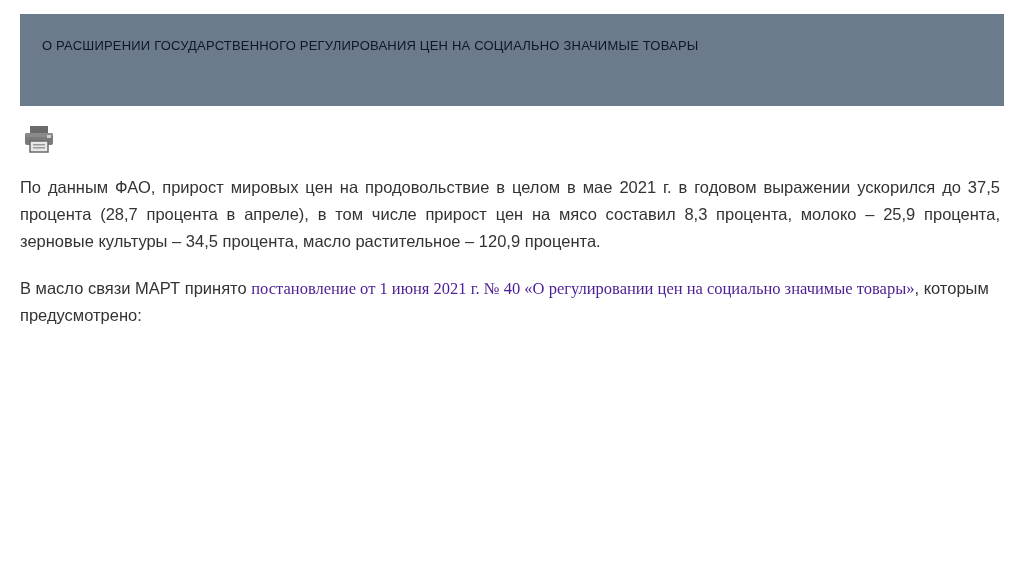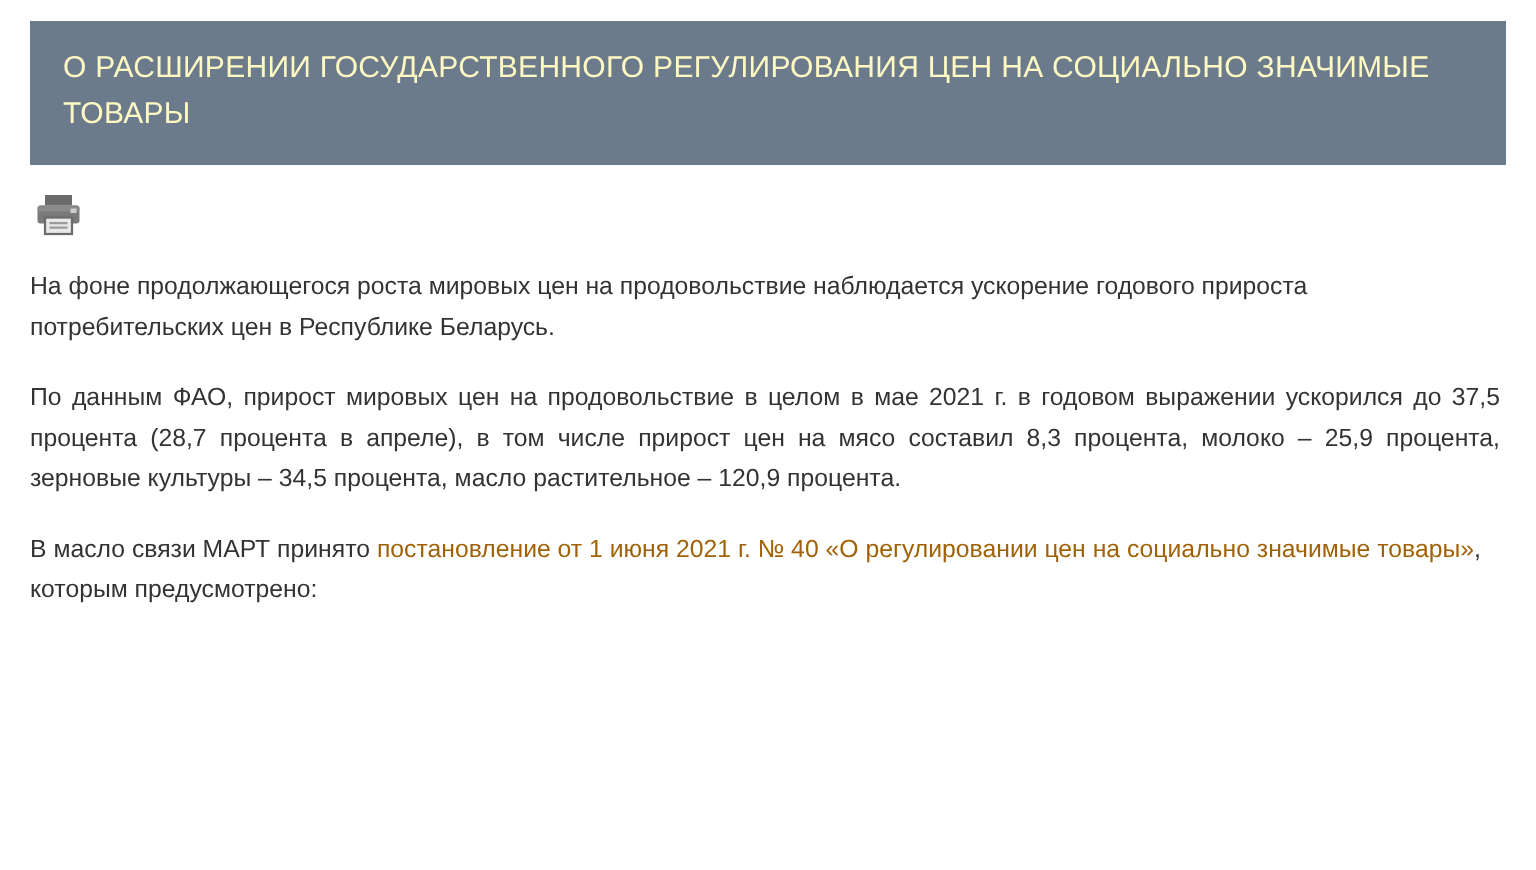--- a/index.html
+++ b/index.html
@@ -39,25 +39,25 @@
   .title-bar {
     background: #6b7b8c;
     color: #ffffff;
     padding: 16px 22px 18px 22px;
     box-sizing: border-box;
     width: 984px;
     min-height: 92px;
   }
   .title-bar h1 {
     margin: 0;
-    font-size: 20px;
+    font-size: 13px;
     line-height: 31px;
     font-weight: normal;
     letter-spacing: 0.2px;
-    color: #fef9c3;
+    color: #0f172a;
     text-transform: uppercase;
   }
   .toolbar {
     margin-top: 18px;
     height: 42px;
     padding-left: 2px;
   }
   .print-btn {
     display: inline-block;
     width: 34px;
@@ -77,22 +77,23 @@
     line-height: 27px;
     color: #333333;
   }
   .article p.italic {
     text-align: justify;
   }
   .article p.plain {
     text-align: left;
   }
   a.doc-link {
-    color: #a16207;
+    color: #4c1d95;
     text-decoration: none;
+    font-family: Liberation Serif, serif;
   }
 </style>
 </head>
 <body>
 
 <div class="page">
   <div class="left-rail"></div>
 
   <div class="content-wrap">
 
@@ -108,19 +109,18 @@
           <rect x="3" y="9" width="28" height="4" rx="2" fill="#8a8a8a"></rect>
           <rect x="25" y="11" width="4" height="3" fill="#cfcfcf"></rect>
           <rect x="8" y="17" width="18" height="11" fill="#e8e8e8" stroke="#6b6b6b" stroke-width="1.5"></rect>
           <rect x="11" y="20" width="12" height="1.5" fill="#9a9a9a"></rect>
           <rect x="11" y="23" width="12" height="1.5" fill="#9a9a9a"></rect>
         </svg>
       </span>
     </div>
 
     <div class="article">
-      <p class="plain">На фоне продолжающегося роста мировых цен на продовольствие наблюдается ускорение годового прироста потребительских цен в Республике Беларусь.</p>
       <p class="italic">По данным ФАО, прирост мировых цен на продовольствие в целом в мае 2021 г. в годовом выражении ускорился до 37,5 процента (28,7 процента в апреле), в том числе прирост цен на мясо составил 8,3 процента, молоко – 25,9 процента, зерновые культуры – 34,5 процента, масло растительное – 120,9 процента.</p>
       <p class="plain"><span>В масло связи МАРТ принято </span><a class="doc-link" href="#">постановление от 1 июня 2021 г. № 40 «О регулировании цен на социально значимые товары»</a><span>, которым предусмотрено:</span></p>
     </div>
 
   </div>
 </div>
 
 </body></html>

